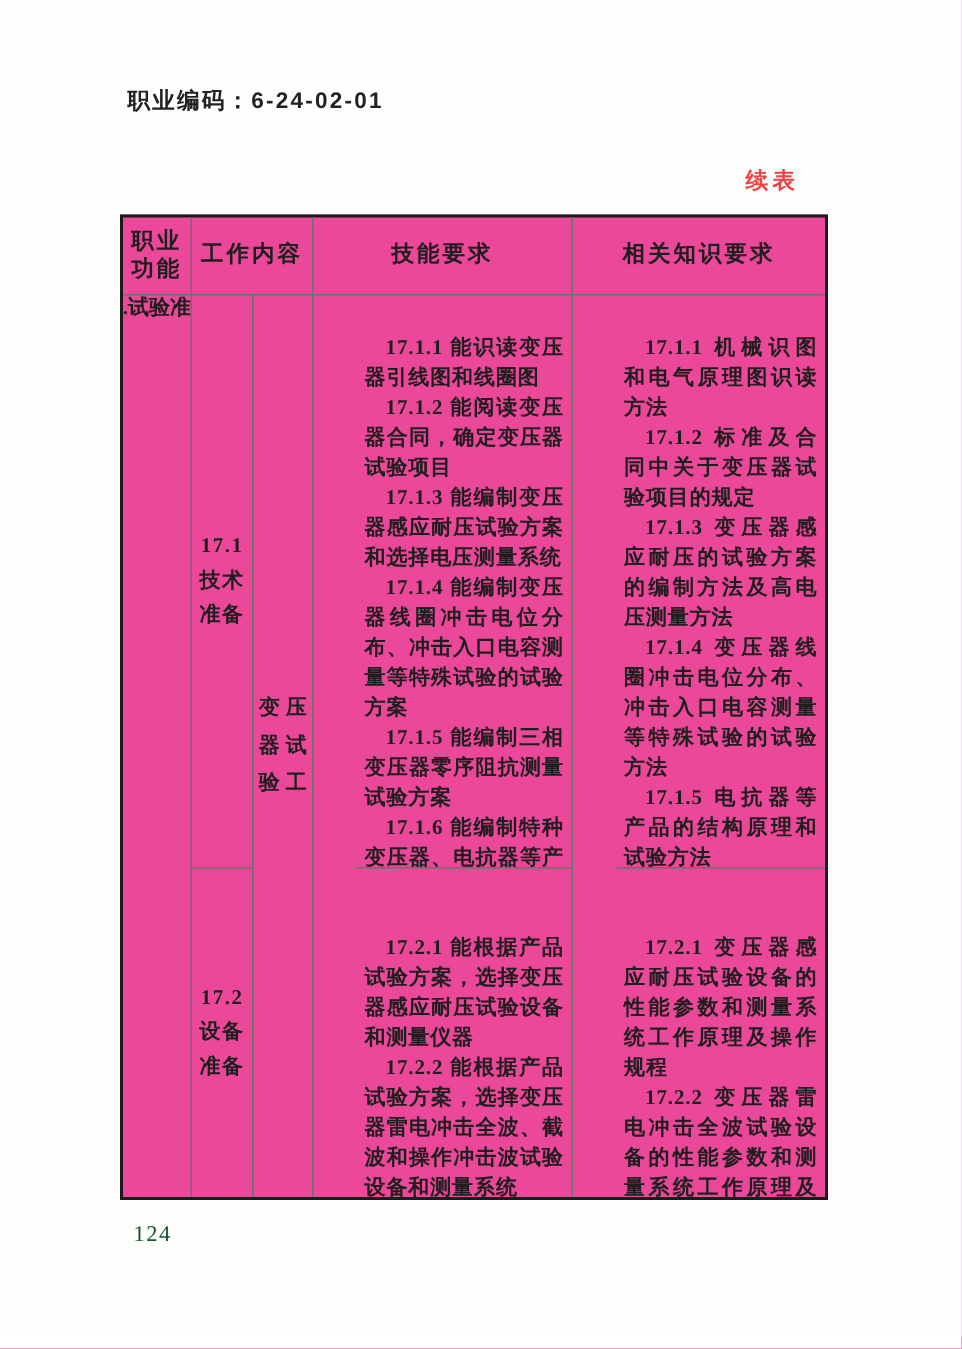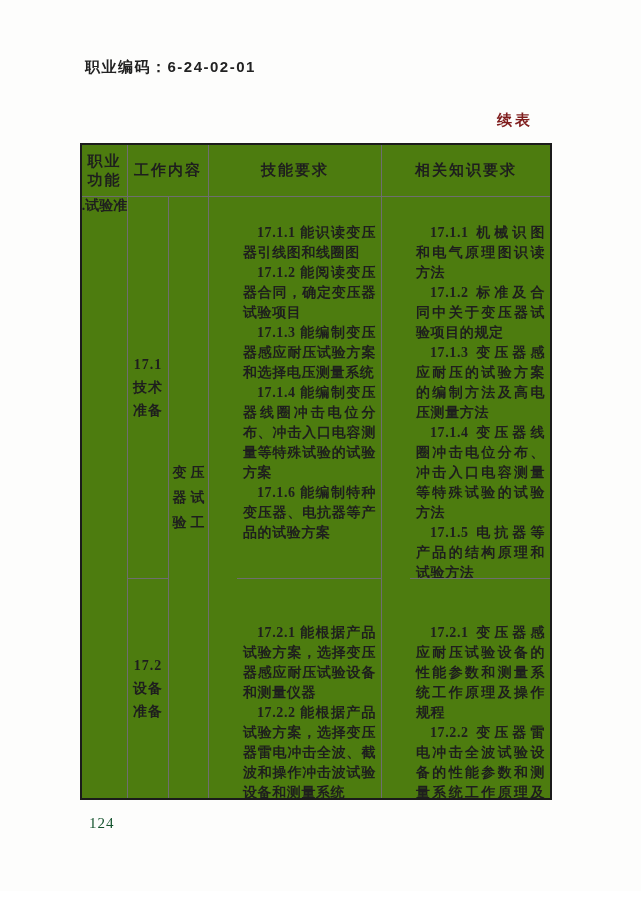--- a/index.html
+++ b/index.html
@@ -26,34 +26,34 @@
     letter-spacing: 1.5px;
     color: #222;
   }
   .continued {
     position: absolute;
     top: 111px;
     right: 108px;
     font-size: 15px;
     font-weight: 600;
     letter-spacing: 3px;
-    color: #7f1d1d;
+    color: #ef4444;
   }
   .tbl {
     position: absolute;
     left: 80px;
     top: 143px;
     width: 472px;
     height: 657px;
     border: 2px solid #1b1b1b;
     box-sizing: border-box;
     display: grid;
     grid-template-columns: 46px 41px 40px 173px 1fr;
     grid-template-rows: 52px 382px 1fr;
-    background: #4d7c0f;
+    background: #ec4899;
   }
   .cell {
     box-sizing: border-box;
     border-right: 1px solid #6e6e6e;
     border-bottom: 1px solid #6e6e6e;
     overflow: hidden;
   }
   .noR { border-right: none; }
   .noB { border-bottom: none; }
   .hdr {
@@ -156,20 +156,21 @@
       <div class="ln">变压</div>
       <div class="ln">器试</div>
       <div class="ln">验工</div>
     </div>
 
     <div class="cell txt s1">
       <p>17.1.1 能识读变压器引线图和线圈图</p>
       <p>17.1.2 能阅读变压器合同，确定变压器试验项目</p>
       <p>17.1.3 能编制变压器感应耐压试验方案和选择电压测量系统</p>
       <p>17.1.4 能编制变压器线圈冲击电位分布、冲击入口电容测量等特殊试验的试验方案</p>
+      <p>17.1.5 能编制三相变压器零序阻抗测量试验方案</p>
       <p>17.1.6 能编制特种变压器、电抗器等产品的试验方案</p>
     </div>
 
     <div class="cell txt k1 noR">
       <p>17.1.1 机械识图和电气原理图识读方法</p>
       <p>17.1.2 标准及合同中关于变压器试验项目的规定</p>
       <p>17.1.3 变压器感应耐压的试验方案的编制方法及高电压测量方法</p>
       <p>17.1.4 变压器线圈冲击电位分布、冲击入口电容测量等特殊试验的试验方法</p>
       <p>17.1.5 电抗器等产品的结构原理和试验方法</p>
     </div>

